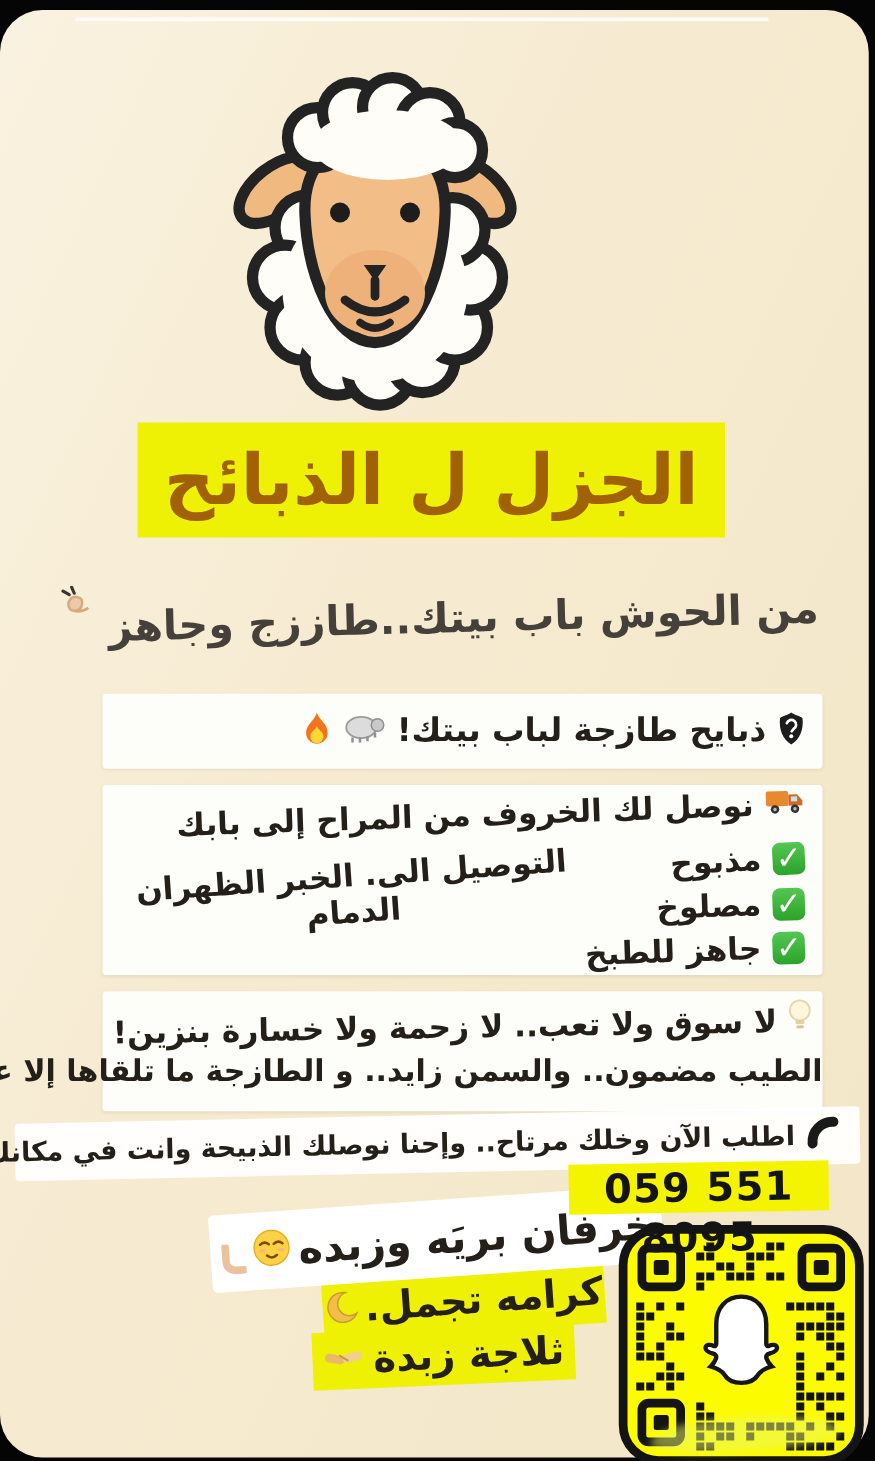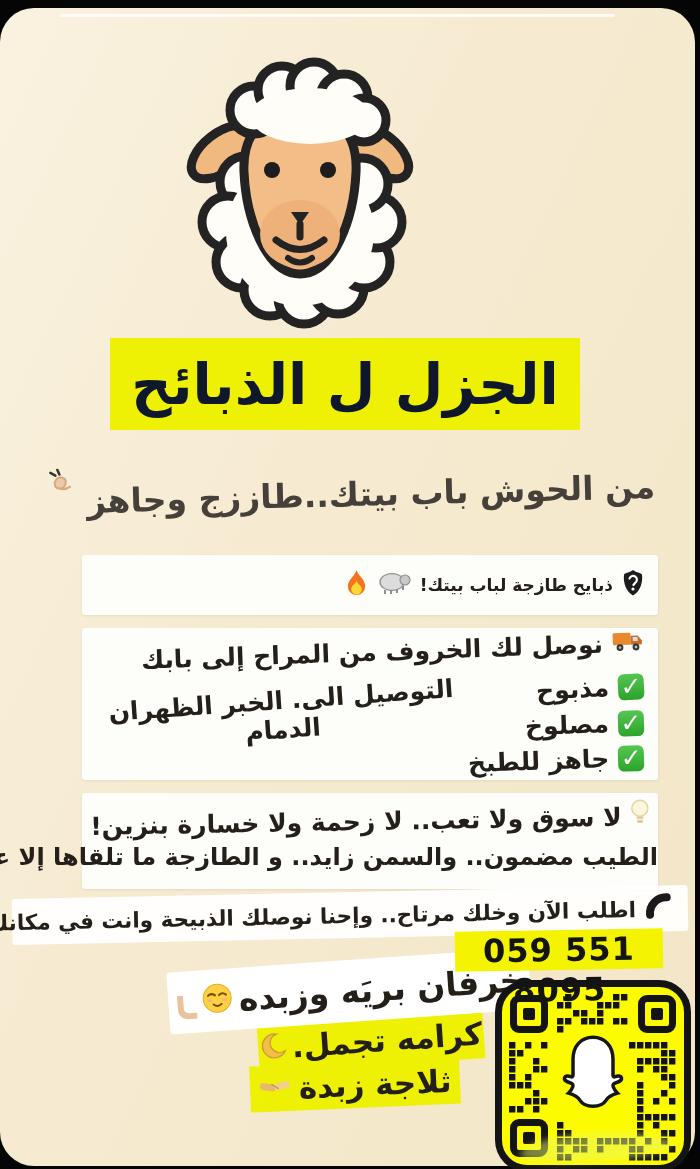--- a/index.html
+++ b/index.html
@@ -12,28 +12,28 @@
   .abs{position:absolute;}
   .rtl{direction:rtl;}
   .txt{color:#242019;font-weight:700;}
   .whitebox{background:#fdfdfa;border-radius:3px;box-shadow:0 1px 3px rgba(0,0,0,.07);}
   .yellow{background:#eef103;}
   .flexr{display:flex;align-items:center;}
 
   .sheep-svg{position:absolute;left:158px;top:14px;width:284px;height:310px;}
 
   .title-box{left:110px;top:330px;width:470px;height:92px;text-align:center;}
-  .title-box span{font-size:56px;font-weight:800;line-height:94px;color:#0f172a;letter-spacing:-1px;}
+  .title-box span{font-size:56px;font-weight:800;line-height:94px;color:#a16207;letter-spacing:-1px;}
 
   .subtitle{left:58px;top:450px;width:584px;height:72px;justify-content:center;gap:10px;
             transform:rotate(-1.5deg);}
   .subtitle .s-text{font-size:33px;font-weight:800;color:#45403a;white-space:nowrap;}
 
   .box1{left:82px;top:547px;width:576px;height:60px;padding:0 14px;gap:9px;box-sizing:border-box;}
-  .box1 .b1-text{font-size:17px;white-space:nowrap;}
+  .box1 .b1-text{font-size:26px;white-space:nowrap;}
 
   .box2{left:82px;top:620px;width:576px;height:152px;}
   .b2line1{position:absolute;top:8px;right:14px;gap:9px;transform:rotate(-2deg);}
   .b2line1 span{font-size:25px;white-space:nowrap;}
   .chk{position:absolute;right:14px;gap:9px;}
   .chk span{font-size:25px;white-space:nowrap;}
   .chk0{top:46px;transform:rotate(-3deg);}
   .chk1{top:82px;transform:rotate(-2deg);}
   .chk2{top:118px;transform:rotate(-2deg);}
   .checkbox{width:26px;height:26px;border-radius:6px;background:linear-gradient(#55c653,#2ba32a);

